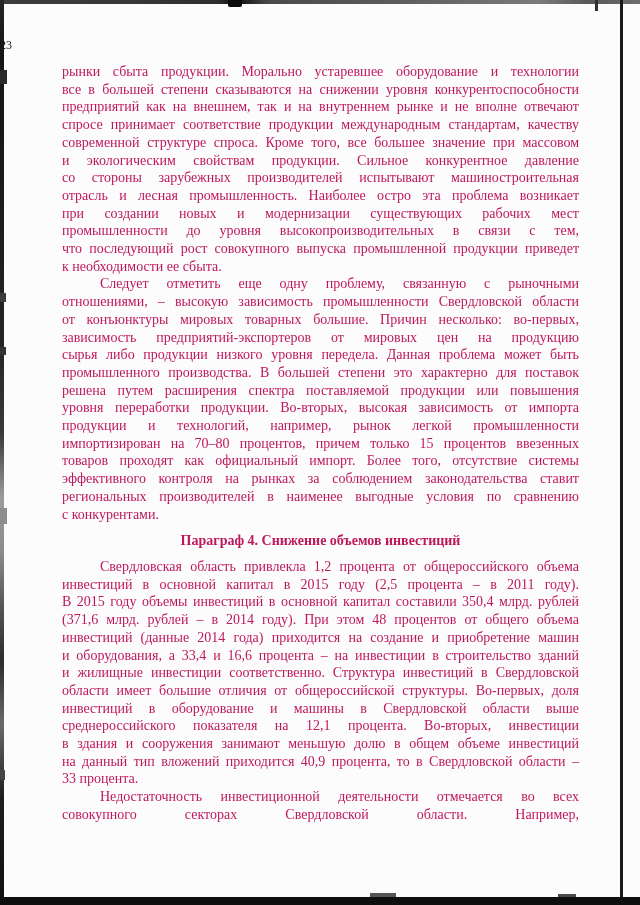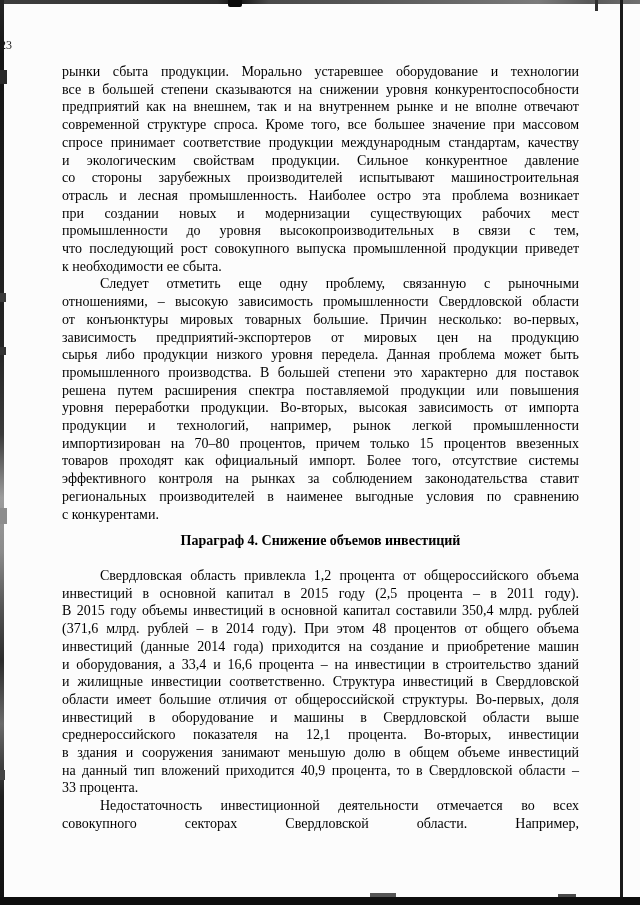--- a/index.html
+++ b/index.html
@@ -73,36 +73,36 @@
   .tline {
     text-align: justify;
     text-align-last: justify;
   }
   .tline.noj { text-align-last: left; }
   .tline.first-indent { text-indent: 38px; }
   .heading {
     font-weight: bold;
     text-align: center;
     margin-top: 9px;
-    margin-bottom: 17px;
+    margin-bottom: 8px;
     line-height: 17.7px;
   }
 </style>
 </head>
 <body>
 
 <div class="page">
   <div class="pagenum">23</div>
-  <div class="body" id="doc-body" style="color: #000000;">
+  <div class="body" id="doc-body" style="color: #be185d;">
       <div class="para">
         <div class="tline">рынки сбыта продукции. Морально устаревшее оборудование и технологии</div>
         <div class="tline">все в большей степени сказываются на снижении уровня конкурентоспособности</div>
         <div class="tline">предприятий как на внешнем, так и на внутреннем рынке и не вполне отвечают</div>
+        <div class="tline">спросе принимает соответствие продукции международным стандартам, качеству</div>
         <div class="tline">современной структуре спроса. Кроме того, все большее значение при массовом</div>
-        <div class="tline">спросе принимает соответствие продукции международным стандартам, качеству</div>
         <div class="tline">и экологическим свойствам продукции. Сильное конкурентное давление</div>
         <div class="tline">со стороны зарубежных производителей испытывают машиностроительная</div>
         <div class="tline">отрасль и лесная промышленность. Наиболее остро эта проблема возникает</div>
         <div class="tline">при создании новых и модернизации существующих рабочих мест</div>
         <div class="tline">промышленности до уровня высокопроизводительных в связи с тем,</div>
         <div class="tline">что последующий рост совокупного выпуска промышленной продукции приведет</div>
         <div class="tline noj">к необходимости ее сбыта.</div>
       </div>
       <div class="para">
         <div class="tline first-indent">Следует отметить еще одну проблему, связанную с рыночными</div>

